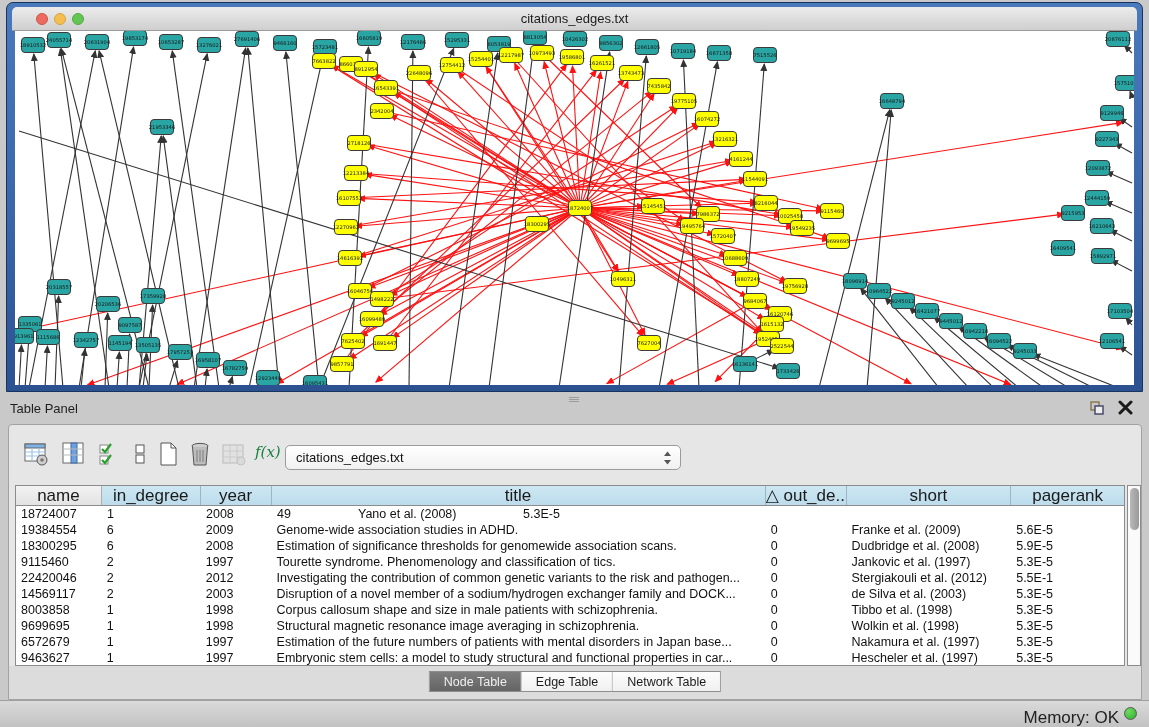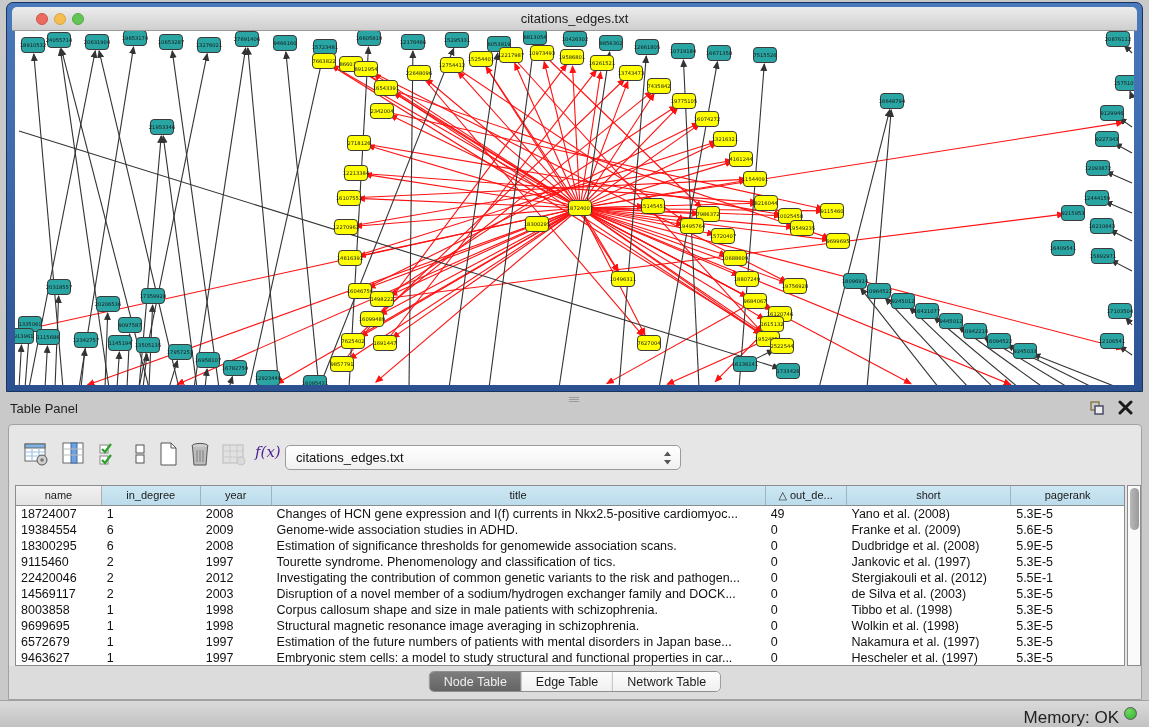--- a/index.html
+++ b/index.html
@@ -37,36 +37,36 @@
   .toolbar { position:absolute; left:0; top:0; right:0; height:56px; }
   .tb-ic { position:absolute; top:16px; width:26px; height:26px; }
   .combo { position:absolute; left:276px; top:20px; width:396px; height:25px;
     background:linear-gradient(180deg,#ffffff,#f1f1f1); border:1px solid #9b9b9b;
     border-radius:5px; font-size:13px; color:#111; line-height:23px; padding-left:10px; }
   .combo .stepper { position:absolute; right:8px; top:4px; }
 
   
   .dtable { position:absolute; left:6px; top:60px; width:1110px; height:181px; background:#fff; border:1px solid #8c8c8c; }
   .hdr { display:flex; height:20px; border-bottom:1px solid #8c8c8c; }
-  .hdr .hc { height:100%; font-size:11px; color:#1a1a1a; text-align:center; line-height:19px;
+  .hdr .hc { height:100%; font-size:17px; color:#1a1a1a; text-align:center; line-height:19px;
     background:linear-gradient(180deg,#cde7f2,#bcdcec); border-right:1px solid #9db5c1;
     overflow:hidden; white-space:nowrap; }
   .hdr .hc:first-child { background:linear-gradient(180deg,#f2f2f2,#e3e3e3); border-right:1px solid #b0b0b0; }
   .hdr .hc:last-child { border-right:none; }
   .rows { position:absolute; left:0; top:20px; right:0; bottom:0; overflow:hidden; }
   .trow { display:flex; height:16px; font-size:12.5px; color:#111; }
   .trow .tc { overflow:hidden; white-space:nowrap; padding:0 5px; line-height:16px; }
   .c0{width:86px;} .c1{width:99px;} .c2{width:71px;} .c3{width:495px;} .c4{width:81px;} .c5{width:165px; text-align:left;} .c6{width:113px;}
   .vscroll { position:absolute; left:1118px; top:60px; width:14px; height:181px; background:#fafafa; border:1px solid #8c8c8c; }
   .vthumb { position:absolute; left:1.5px; top:2px; width:9px; height:42px; background:linear-gradient(90deg,#b9b9b9,#999); border-radius:5px; }
 
   
   .tabstrip { position:absolute; left:0; right:0; bottom:0; height:33px; background:#dcdcdc; border-radius:0; }
   .seg { position:absolute; left:50%; transform:translateX(-50%); top:5px; height:21px; display:flex;
-    border:1px solid #8e8e8e; border-radius:5px; overflow:hidden; background:#fff; }
+    border:1px solid #8e8e8e; border-radius:0; overflow:hidden; background:#fff; }
   .seg button { height:100%; border:none; font-family:"Liberation Sans",sans-serif; font-size:12.5px;
     background:linear-gradient(180deg,#fdfdfd,#f0f0f0); color:#1c1c1c; padding:0 14px; border-right:1px solid #b5b5b5; }
   .seg button:last-child { border-right:none; }
   .seg button.active { background:linear-gradient(180deg,#7d7d7d,#646464); color:#efefef; }
 
   
   .statusbar { position:absolute; left:0; top:700px; width:1149px; height:27px;
     background:linear-gradient(180deg,#dadada,#c2c2c2); border-top:1px solid #a0a0a0; }
   .statusbar .mem { position:absolute; right:30px; top:7px; font-size:17px; color:#222; }
   .statusbar .dot { position:absolute; right:12px; top:6px; width:13px; height:13px; border-radius:50%;
@@ -730,21 +730,21 @@
     <svg class="tb-ic" style="left:178px" viewBox="0 0 26 26">
       <ellipse cx="13" cy="5" rx="8" ry="2.6" fill="#cfcfcf" stroke="#555"></ellipse>
       <path d="M5.5 6 L7 24 L19 24 L20.5 6" fill="#bdbdbd" stroke="#555"></path>
       <path d="M10 9 v12 M13 9 v12 M16 9 v12" stroke="#7d7d7d"></path>
     </svg>
     <svg class="tb-ic" style="left:212px; opacity:.45" viewBox="0 0 26 26">
       <rect x="2" y="4" width="20" height="18" fill="#ddd" stroke="#888"></rect>
       <path d="M2 10h20 M2 16h20 M9 4v18 M16 4v18" stroke="#aaa"></path>
       <circle cx="20" cy="20" r="4" fill="#ccc" stroke="#999"></circle>
     </svg>
-    <div class="tb-ic" style="left:246px; top:18px; font-family:'DejaVu Serif',serif; font-style:italic; font-size:15px; color:#4c1d95;">f(x)</div>
+    <div class="tb-ic" style="left:246px; top:18px; font-family:'DejaVu Serif',serif; font-style:italic; font-size:15px; color:#15803d;">f(x)</div>
     <div class="combo">
       <span>citations_edges.txt</span>
       <svg class="stepper" width="9" height="16">
         <path d="M1 6 L4.5 1.5 L8 6 z" fill="#555"></path>
         <path d="M1 10 L4.5 14.5 L8 10 z" fill="#555"></path>
       </svg>
     </div>
   </div>
 
   <div class="dtable">
@@ -755,21 +755,20 @@
       <div class="hc c3">title</div>
       <div class="hc c4"><span>△</span> <span>out_de...</span></div>
       <div class="hc c5">short</div>
       <div class="hc c6">pagerank</div>
     </div>
     <div class="rows" id="rows">
         <div class="trow">
           <div class="tc c0">18724007</div>
           <div class="tc c1">1</div>
           <div class="tc c2">2008</div>
-          <div class="tc c3">Changes of HCN gene expression and I(f) currents in Nkx2.5-positive cardiomyoc...</div>
           <div class="tc c4">49</div>
           <div class="tc c5">Yano et al. (2008)</div>
           <div class="tc c6">5.3E-5</div>
         </div>
         <div class="trow">
           <div class="tc c0">19384554</div>
           <div class="tc c1">6</div>
           <div class="tc c2">2009</div>
           <div class="tc c3">Genome-wide association studies in ADHD.</div>
           <div class="tc c4">0</div>

